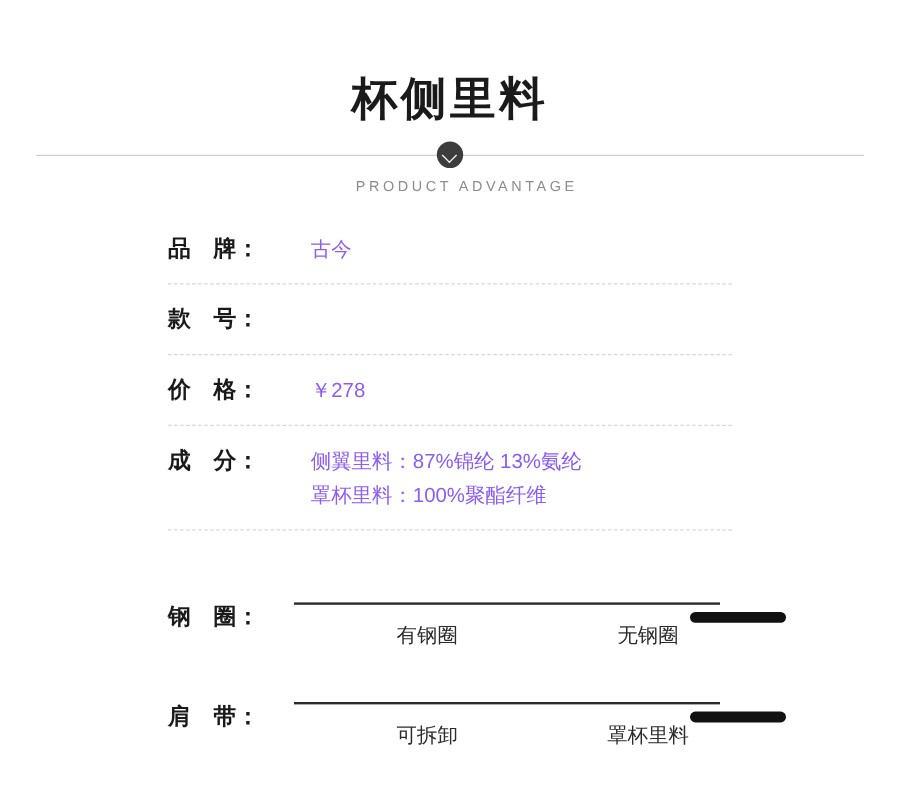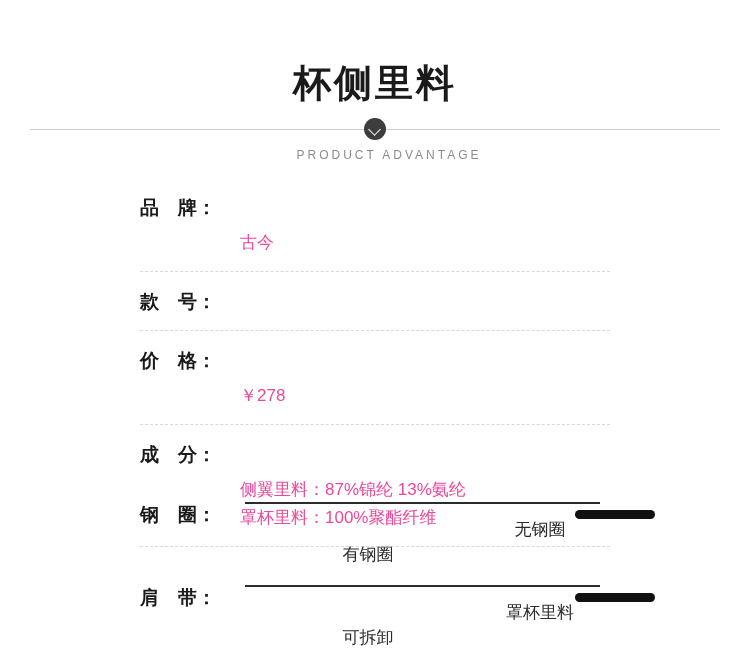--- a/index.html
+++ b/index.html
@@ -84,39 +84,39 @@
     position: absolute;
     top: 178px;
     left: 140px;
     width: 470px;
   }
   .spec-row {
     display: flex;
     align-items: flex-start;
     padding: 16px 0 14px 0;
     border-bottom: 1px dashed #d8d8d8;
+    gap: 19px;
   }
   .spec-row.last-dashed {
     border-bottom: 1px dashed #d8d8d8;
   }
   .spec-label {
     width: 100px;
     flex: 0 0 100px;
     font-size: 19px;
     font-weight: bold;
     color: #1a1a1a;
     letter-spacing: 0px;
     line-height: 28px;
   }
   .spec-value {
     flex: 1;
     font-size: 17px;
-    color: #ec4899;
+    color: #8b5cf6;
     line-height: 28px;
-    margin-top: 35px;
   }
   .spec-value .line {
     display: block;
   }
 
   
   .opt-row {
     position: absolute;
     left: 140px;
     width: 470px;
@@ -160,21 +160,21 @@
     height: 28px;
   }
   .opt-caption {
     position: absolute;
     top: 0;
     font-size: 17px;
     color: #2b2b2b;
     text-align: center;
     width: 110px;
   }
-  .opt-caption.c1 { left: 68px; margin-top: 25px; }
+  .opt-caption.c1 { left: 56px; }
   .opt-caption.c2 { left: 240px; }
 </style>
 </head>
 <body>
 
 <div class="page">
 
   <div class="header">
     <div class="header-title">杯侧里料</div>
     <div class="header-rule-wrap">

